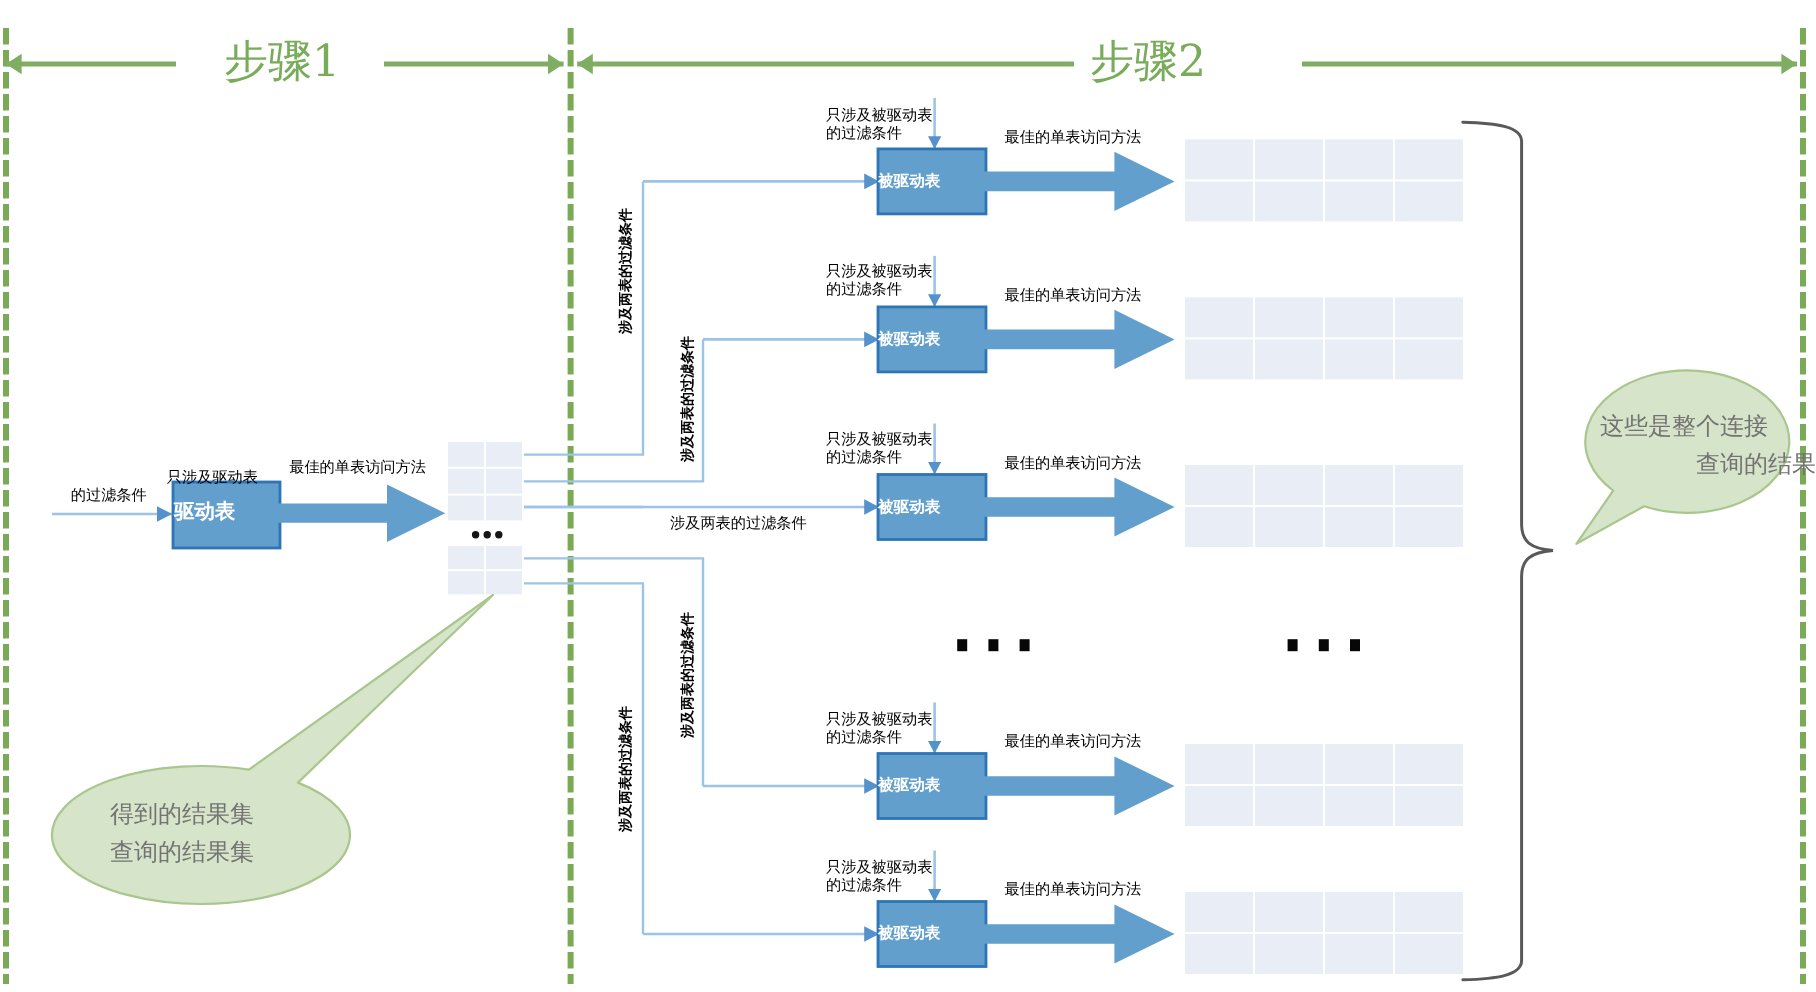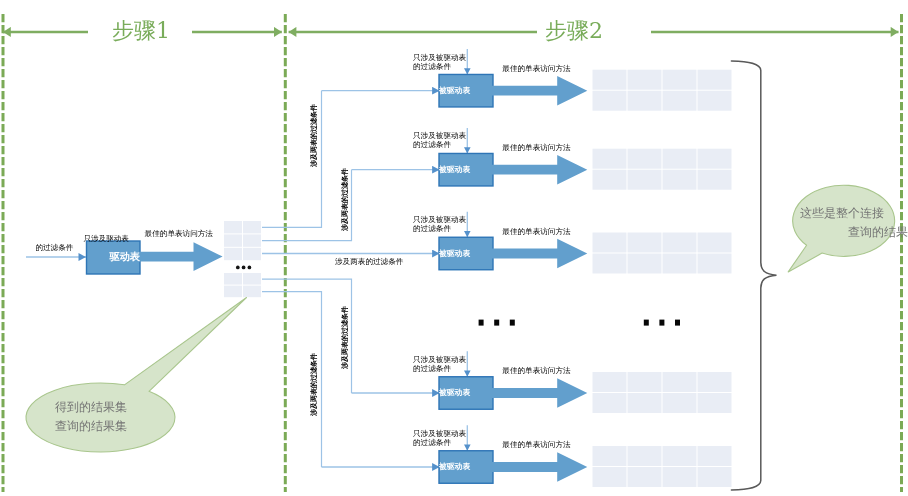--- a/index.html
+++ b/index.html
@@ -3,21 +3,21 @@
 <meta charset="utf-8">
 <style>
   html,body{margin:0;padding:0;background:#ffffff;}
   body{width:908px;height:496px;overflow:hidden;
        font-family:"Liberation Sans",sans-serif;}
   #stage{position:relative;width:908px;height:496px;background:#fff;
          overflow:hidden;padding-left:10px;}
   #gfx{position:absolute;top:0;left:0;}
   .t{position:absolute;white-space:nowrap;color:#000;font-weight:normal;
      font-family:"Liberation Sans",sans-serif;line-height:8px;font-size:7.6px;}
-  .boxlbl{position:absolute;color:#ffffff;font-weight:bold;text-align:right;
+  .boxlbl{position:absolute;color:#ffffff;font-weight:bold;text-align:left;
           font-family:"Liberation Sans",sans-serif;font-size:10.2px;
           line-height:10px;}
   .boxlbl2{position:absolute;color:#ffffff;font-weight:bold;text-align:left;
            font-family:"Liberation Sans",sans-serif;font-size:7.8px;
            line-height:8px;}
   .step{position:absolute;color:#79AC5A;font-family:"DejaVu Serif",serif;
         white-space:nowrap;font-size:22px;}
   .callout{position:absolute;color:#737373;font-family:"DejaVu Serif",serif;
            font-weight:normal;white-space:nowrap;font-size:12px;line-height:13px;
            letter-spacing:0px;}

